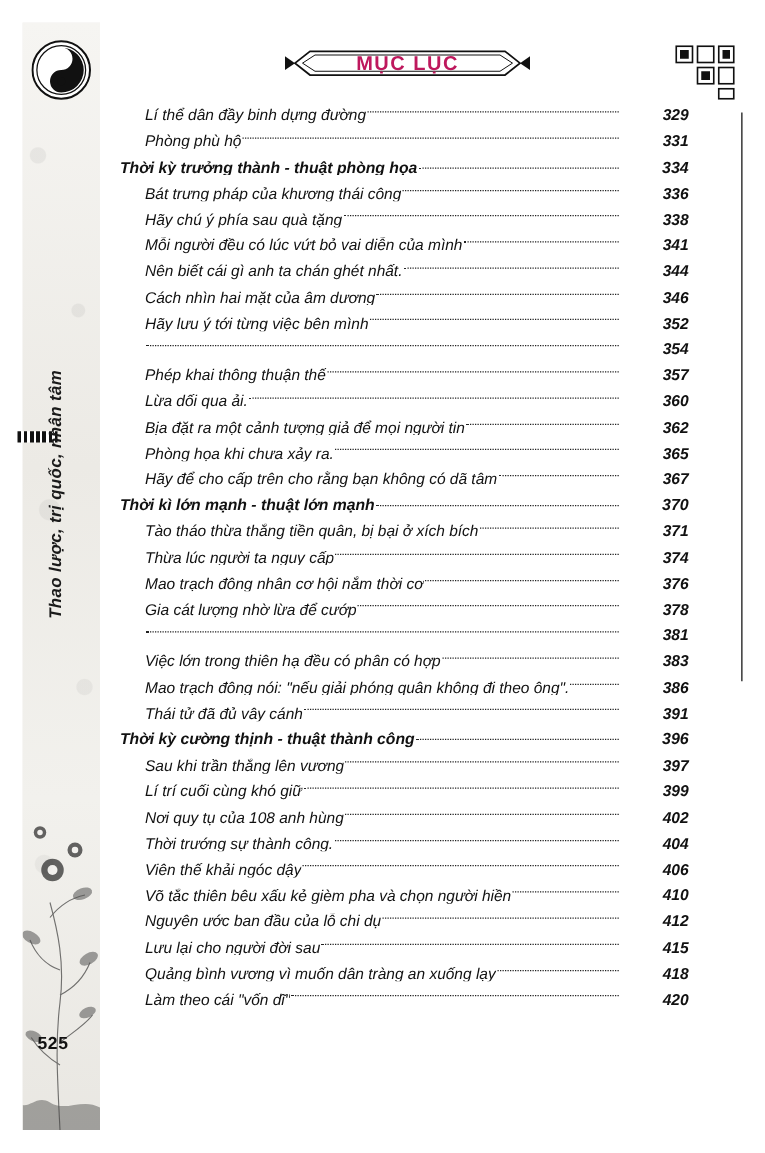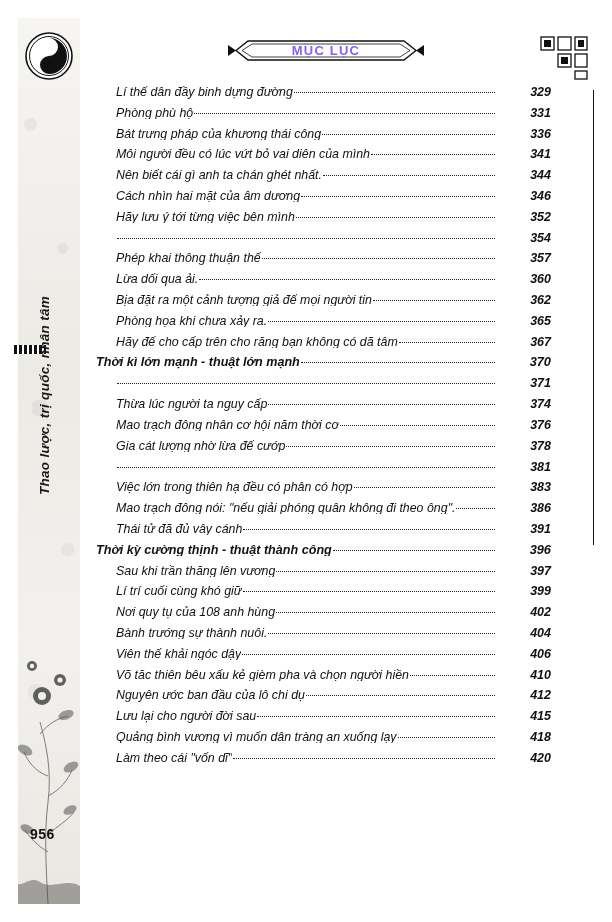--- a/index.html
+++ b/index.html
@@ -108,24 +108,24 @@
     width: 196px;
     height: 25px;
   }
   .header-banner svg { display:block; }
   .header-title {
     position: absolute;
     left: 228px;
     top: 43px;
     width: 196px;
     text-align: center;
-    font-size: 13px;
+    font-size: 16px;
     font-weight: bold;
     letter-spacing: 1.2px;
-    color: #8b5cf6;
+    color: #be185d;
   }
 
   
   .corner-ornament {
     position: absolute;
     right: 22px;
     top: 34px;
     width: 52px;
     height: 48px;
   }
@@ -158,20 +158,21 @@
     white-space: nowrap;
   }
   .toc-row.level-0 {
     font-weight: bold;
     font-style: italic;
     padding-left: 0;
     font-size: 12.6px;
   }
   .toc-row.level-1 {
     padding-left: 20px;
+    align-items: center;
   }
   .toc-label {
     flex: 0 1 auto;
     overflow: hidden;
     text-overflow: ellipsis;
   }
   .toc-dots {
     flex: 1 1 auto;
     margin: 0 1px;
     border-bottom: 1.3px dotted #222;
@@ -233,21 +234,21 @@
       <circle cx="24" cy="24" r="23" fill="#ffffff" stroke="#111" stroke-width="1.6"></circle>
       <circle cx="24" cy="24" r="19.5" fill="#ffffff" stroke="#111" stroke-width="1"></circle>
       <path d="M24 6 a18 18 0 0 1 0 36 a9 9 0 0 1 0 -18 a9 9 0 0 0 0 -18 z" fill="#111"></path>
       <circle cx="24" cy="15" r="3.2" fill="#ffffff"></circle>
       <circle cx="24" cy="33" r="3.2" fill="#111"></circle>
     </svg>
   </div>
 
   <div class="vertical-title">Thao lược, trị quốc, nhân tâm</div>
 
-  <div class="page-number">956</div>
+  <div class="page-number">525</div>
 
   <div class="header-banner">
     <svg viewBox="0 0 196 25" width="196" height="25">
       <path d="M8 12.5 L20 3 L176 3 L188 12.5 L176 22 L20 22 Z" fill="#ffffff" stroke="#111" stroke-width="1.4"></path>
       <path d="M14 12.5 L24 6 L172 6 L182 12.5 L172 19 L24 19 Z" fill="#ffffff" stroke="#111" stroke-width="0.8"></path>
       <path d="M8 12.5 L0 7 L0 18 Z" fill="#111"></path>
       <path d="M188 12.5 L196 7 L196 18 Z" fill="#111"></path>
     </svg>
   </div>
   <div class="header-title">MỤC LỤC</div>
@@ -276,24 +277,34 @@
       <div class="toc-row level-1">
         <span class="toc-label">Lí thể dân đầy binh dựng đường</span>
         <span class="toc-dots"></span>
         <span class="toc-page">329</span>
       </div>
       <div class="toc-row level-1">
         <span class="toc-label">Phòng phù hộ</span>
         <span class="toc-dots"></span>
         <span class="toc-page">331</span>
       </div>
+      <div class="toc-row level-0">
+        <span class="toc-label">Thời kỳ trưởng thành - thuật phòng họa</span>
+        <span class="toc-dots"></span>
+        <span class="toc-page">334</span>
+      </div>
       <div class="toc-row level-1">
         <span class="toc-label">Bát trưng pháp của khương thái công</span>
         <span class="toc-dots"></span>
         <span class="toc-page">336</span>
+      </div>
+      <div class="toc-row level-1">
+        <span class="toc-label">Hãy chú ý phía sau quà tặng</span>
+        <span class="toc-dots"></span>
+        <span class="toc-page">338</span>
       </div>
       <div class="toc-row level-1">
         <span class="toc-label">Mỗi người đều có lúc vứt bỏ vai diễn của mình</span>
         <span class="toc-dots"></span>
         <span class="toc-page">341</span>
       </div>
       <div class="toc-row level-1">
         <span class="toc-label">Nên biết cái gì anh ta chán ghét nhất.</span>
         <span class="toc-dots"></span>
         <span class="toc-page">344</span>
@@ -336,20 +347,21 @@
         <span class="toc-label">Hãy để cho cấp trên cho rằng bạn không có dã tâm</span>
         <span class="toc-dots"></span>
         <span class="toc-page">367</span>
       </div>
       <div class="toc-row level-0">
         <span class="toc-label">Thời kì lớn mạnh - thuật lớn mạnh</span>
         <span class="toc-dots"></span>
         <span class="toc-page">370</span>
       </div>
       <div class="toc-row level-1">
+        <span class="toc-label">Tào tháo thừa thắng tiền quân, bị bại ở xích bích</span>
         <span class="toc-dots"></span>
         <span class="toc-page">371</span>
       </div>
       <div class="toc-row level-1">
         <span class="toc-label">Thừa lúc người ta nguy cấp</span>
         <span class="toc-dots"></span>
         <span class="toc-page">374</span>
       </div>
       <div class="toc-row level-1">
         <span class="toc-label">Mao trạch đông nhân cơ hội nắm thời cơ</span>
@@ -394,21 +406,21 @@
         <span class="toc-label">Lí trí cuối cùng khó giữ</span>
         <span class="toc-dots"></span>
         <span class="toc-page">399</span>
       </div>
       <div class="toc-row level-1">
         <span class="toc-label">Nơi quy tụ của 108 anh hùng</span>
         <span class="toc-dots"></span>
         <span class="toc-page">402</span>
       </div>
       <div class="toc-row level-1">
-        <span class="toc-label">Bành trướng sự thành nuôi.</span>
+        <span class="toc-label">Thời trướng sự thành công.</span>
         <span class="toc-dots"></span>
         <span class="toc-page">404</span>
       </div>
       <div class="toc-row level-1">
         <span class="toc-label">Viên thế khải ngóc dậy</span>
         <span class="toc-dots"></span>
         <span class="toc-page">406</span>
       </div>
       <div class="toc-row level-1">
         <span class="toc-label">Võ tắc thiên bêu xấu kẻ gièm pha và chọn người hiền</span>

